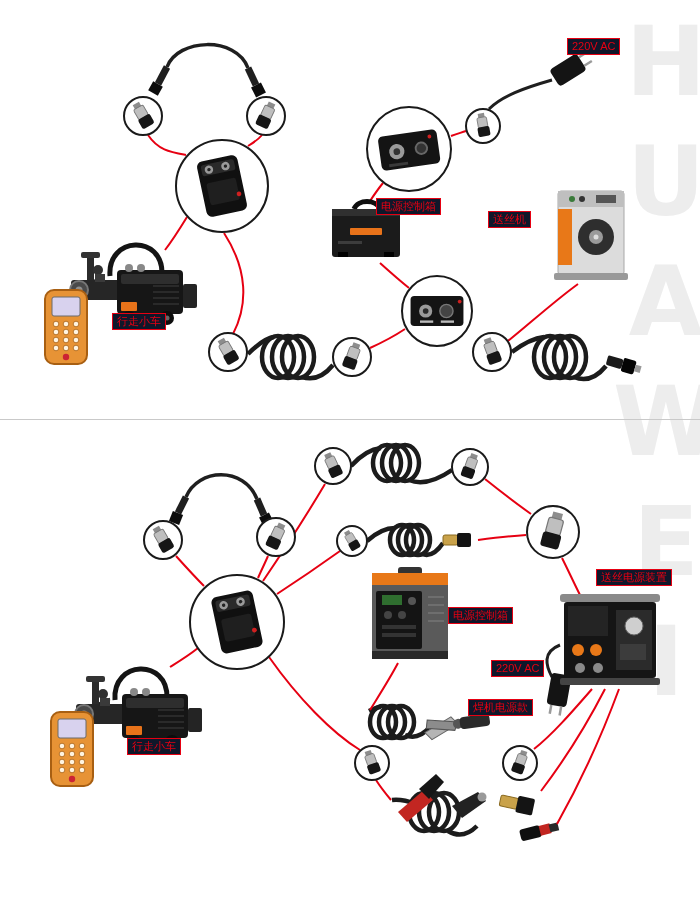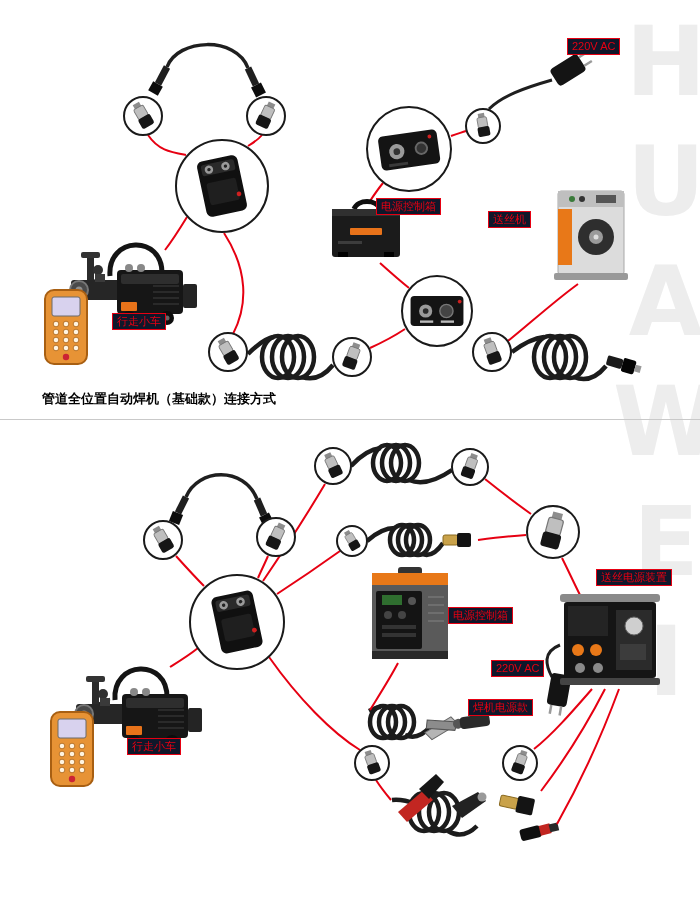--- a/index.html
+++ b/index.html
@@ -522,16 +522,15 @@
   <div class="lbl" style="left:376px;top:198px">电源控制箱</div>
   <div class="lbl" style="left:488px;top:211px">送丝机</div>
   <div class="lbl" style="left:112px;top:313px">行走小车</div>
 
   <div class="lbl" style="left:596px;top:569px">送丝电源装置</div>
   <div class="lbl" style="left:448px;top:607px">电源控制箱</div>
   <div class="lbl" style="left:491px;top:660px">220V AC</div>
   <div class="lbl" style="left:468px;top:699px">焊机电源款</div>
   <div class="lbl" style="left:127px;top:738px">行走小车</div>
 
-  <div class="title" style="left:42px;top:390px">管道全位置自动焊机（基础款）连接方式</div>
   <div class="divider"></div>
 
 </div>
 
 </body></html>

